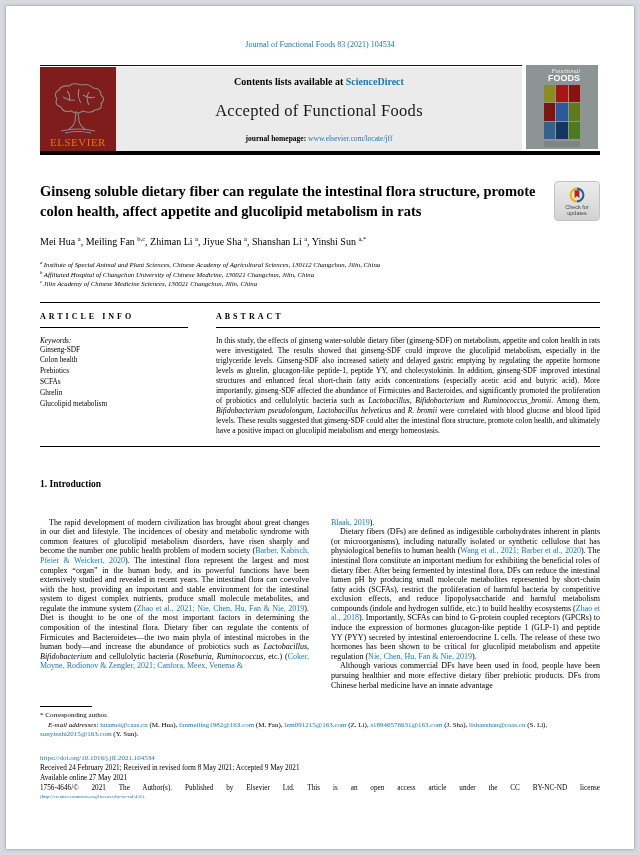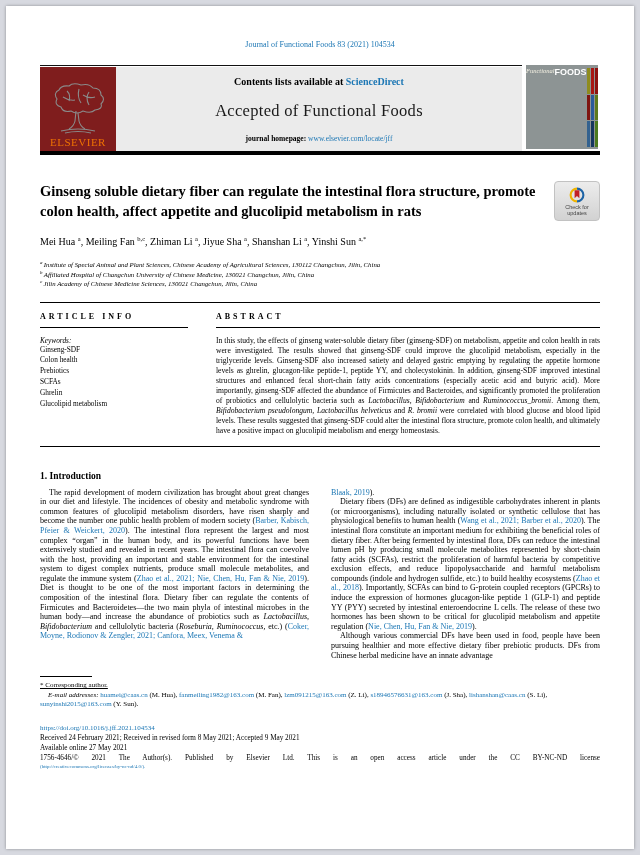--- a/index.html
+++ b/index.html
@@ -18,21 +18,21 @@
   .logo-cell { width:76px; background:#7f1d1d; display:flex; flex-direction:column; align-items:center; justify-content:flex-end; padding:4px 2px 3px; }
   .logo-cell svg { display:block; }
   .elsevier-word { font-size:11px; letter-spacing:.5px; color:#ee7203; font-family:"Liberation Serif", serif; margin-top:1px; }
   .banner { flex:1; background:#ebebeb; display:flex; flex-direction:column; justify-content:space-between; text-align:center; padding:9px 6px 8px; }
   .banner .line1 { font-size:10px; font-weight:bold; }
   .banner .line1 .sd { color:#1b76b4; }
   .banner .jname { font-size:16.5px; color:#1a1a1a; letter-spacing:.3px; }
   .banner .line3 { font-size:7.5px; font-weight:bold; }
   .banner .line3 .url { color:#1b76b4; font-weight:normal;margin-top:48px; }
   .cover-cell { width:74px; margin-left:4px; padding-bottom:2px; }
-  .cover { width:72px; height:84px; background:#8d9494; display:flex; padding:3px 0 2px; }
+  .cover { width:72px; height:84px; background:#8d9494; display:flex; flex-direction:column; padding:3px 18px 2px; }
   .cover-t1 { font-size:6.5px; color:#f5f2e4; font-style:italic; line-height:6px; text-align:right; }
   .cover-t2 { font-size:9px; color:#ffffff; font-weight:bold; font-family:"Liberation Sans", sans-serif; line-height:8px; text-align:right; margin-bottom:3px; }
   .cover-tiles { flex:1; display:grid; grid-template-columns:repeat(3,1fr); grid-auto-rows:1fr; gap:1px; }
   .cover-tiles div:first-child { background-image:radial-gradient(circle at 30% 35%, #e08a1e 2px, transparent 2.5px),
                                  radial-gradient(circle at 65% 60%, #e08a1e 1.5px, transparent 2px); }
   .cover-strip { height:6px; margin-top:2px; background:#7d8585; }
 
   
   .title-row { display:flex; justify-content:space-between; margin-top:26px; }
   .title { width:506px; font-size:14.5px; line-height:1.38; color:#000; }
@@ -52,34 +52,34 @@
   .info-abs { display:flex; gap:28px; padding:9px 0 10px; border-bottom:1px solid #000; }
   .info-col { width:148px; flex:none; }
   .abs-col { flex:1; }
   .col-heading { font-size:8px; font-weight:bold; letter-spacing:3px; }
   .head-rule { border-top:1px solid #000; margin:6px 0 8px; }
   .kw-label { font-style:italic; font-size:7.3px; }
   .kw-item { font-size:7.3px; line-height:1.5; }
   .abs-text { font-size:7.6px; line-height:10px; text-align:justify; }
 
   
-  .section-heading { margin-top:24px; font-size:9.5px; font-weight:bold; }
-  .cols { display:flex; gap:22px; margin-top:7px; }
+  .section-heading { margin-top:32px; font-size:9.5px; font-weight:bold; }
+  .cols { display:flex; gap:22px; margin-top:29px; }
   .col { flex:1; font-size:8px; line-height:9.6px; text-align:justify; }
   .para { text-indent:9px; }
   .para.noindent { text-indent:0; }
 
   .seg-link { color:#1b76b4; }
   .seg-i { font-style:italic; }
   sup { line-height:0; }
 
   
   .footnote { margin-top:16px; }
   .fn-rule { width:52px; border-top:1px solid #000; margin-bottom:4px; }
-  .fn-line { font-size:7px; line-height:9.5px;text-decoration:underline; }
+  .fn-line { font-size:7px; line-height:9.5px; }
   .fn-emails { font-size:7px; line-height:9.5px; text-indent:8px; }
   .footer { margin-top:13px; }
   .doi { font-size:7px; color:#1b76b4; line-height:10px; }
   .meta-line { font-size:7.2px; line-height:10px; }
   .copyright { font-size:7.2px; line-height:10px; text-align:justify; text-align-last:justify; }
   .license { font-size:5px; color:#1b76b4; line-height:8px; }
 </style>
 </head>
 <body>
 

